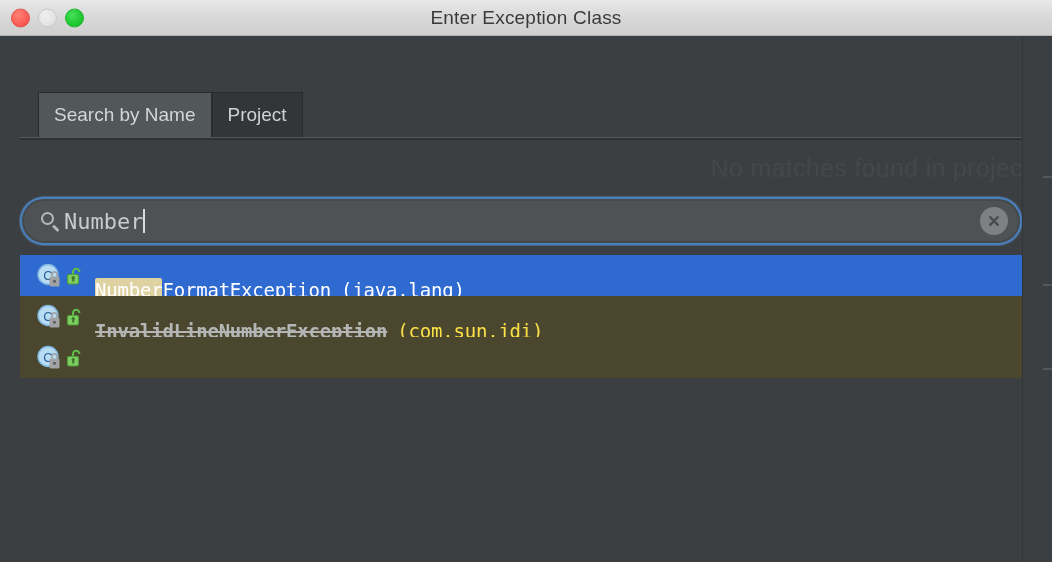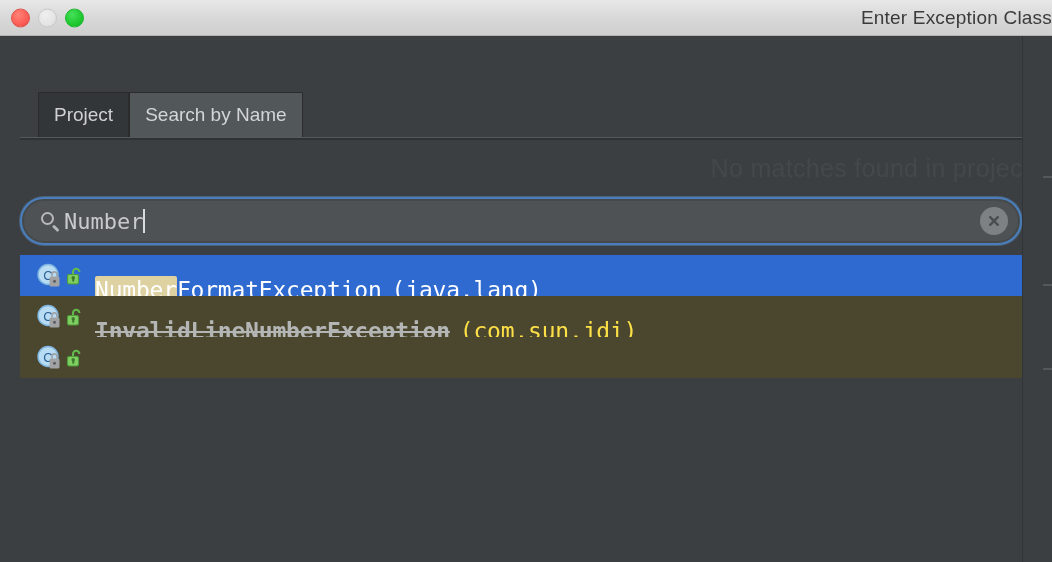--- a/index.html
+++ b/index.html
@@ -45,21 +45,21 @@
   .light.min {
     background: radial-gradient(circle at 38% 32%, #efefef 0%, #e4e4e4 60%, #d6d6d6 100%);
     border: 1px solid #c9c9c9;
   }
   .light.max {
     background: radial-gradient(circle at 38% 32%, #46e05a 0%, #1ec82f 60%, #16b327 100%);
     border: 1px solid #19b62a;
   }
   .titlebar .title {
     width: 100%;
-    text-align: right;
+    text-align: center;
     font-size: 19px;
     color: #3b3b3b;
     letter-spacing: .2px;
     font-family: "Liberation Sans", sans-serif;
   }
 
   
   .body {
     position: relative;
     height: 526px;
@@ -224,21 +224,21 @@
     width: 26px; height: 26px;
     margin-right: 4px;
   }
   .icon-lock-pub {
     position: relative;
     width: 19px; height: 20px;
   }
 
   .label {
     font-family: "DejaVu Sans Mono", monospace;
-    font-size: 23px;
+    font-size: 19px;
     letter-spacing: -0.2px;
     margin-top: 28px;
   }
   .row.selected .name  { color: #ffffff; }
   .row.selected .pkg   { color: #ffffff; }
   .row.normal  .name   { color: #b4b6b5; font-weight: bold; }
   .row.normal  .pkg    { color: #fde047; }
   .match {
     background: #ded1a2;
     color: #141414;
@@ -274,25 +274,25 @@
       <span class="light min"></span>
       <span class="light max"></span>
     </div>
     <div class="title">Enter Exception Class</div>
   </div>
 
   <div class="body">
 
     <div class="tabstrip">
       <div class="tabs">
+        <div class="tab active">
+          <span>Search by Name</span>
+        </div>
         <div class="tab inactive">
           <span>Project</span>
-        </div>
-        <div class="tab active">
-          <span>Search by Name</span>
         </div>
       </div>
     </div>
     <div class="tab-underline"></div>
 
     <div class="watermark">No matches found in project</div>
 
     <div class="searchwrap">
       <div class="searchfocus"></div>
       <div class="searchfield">

